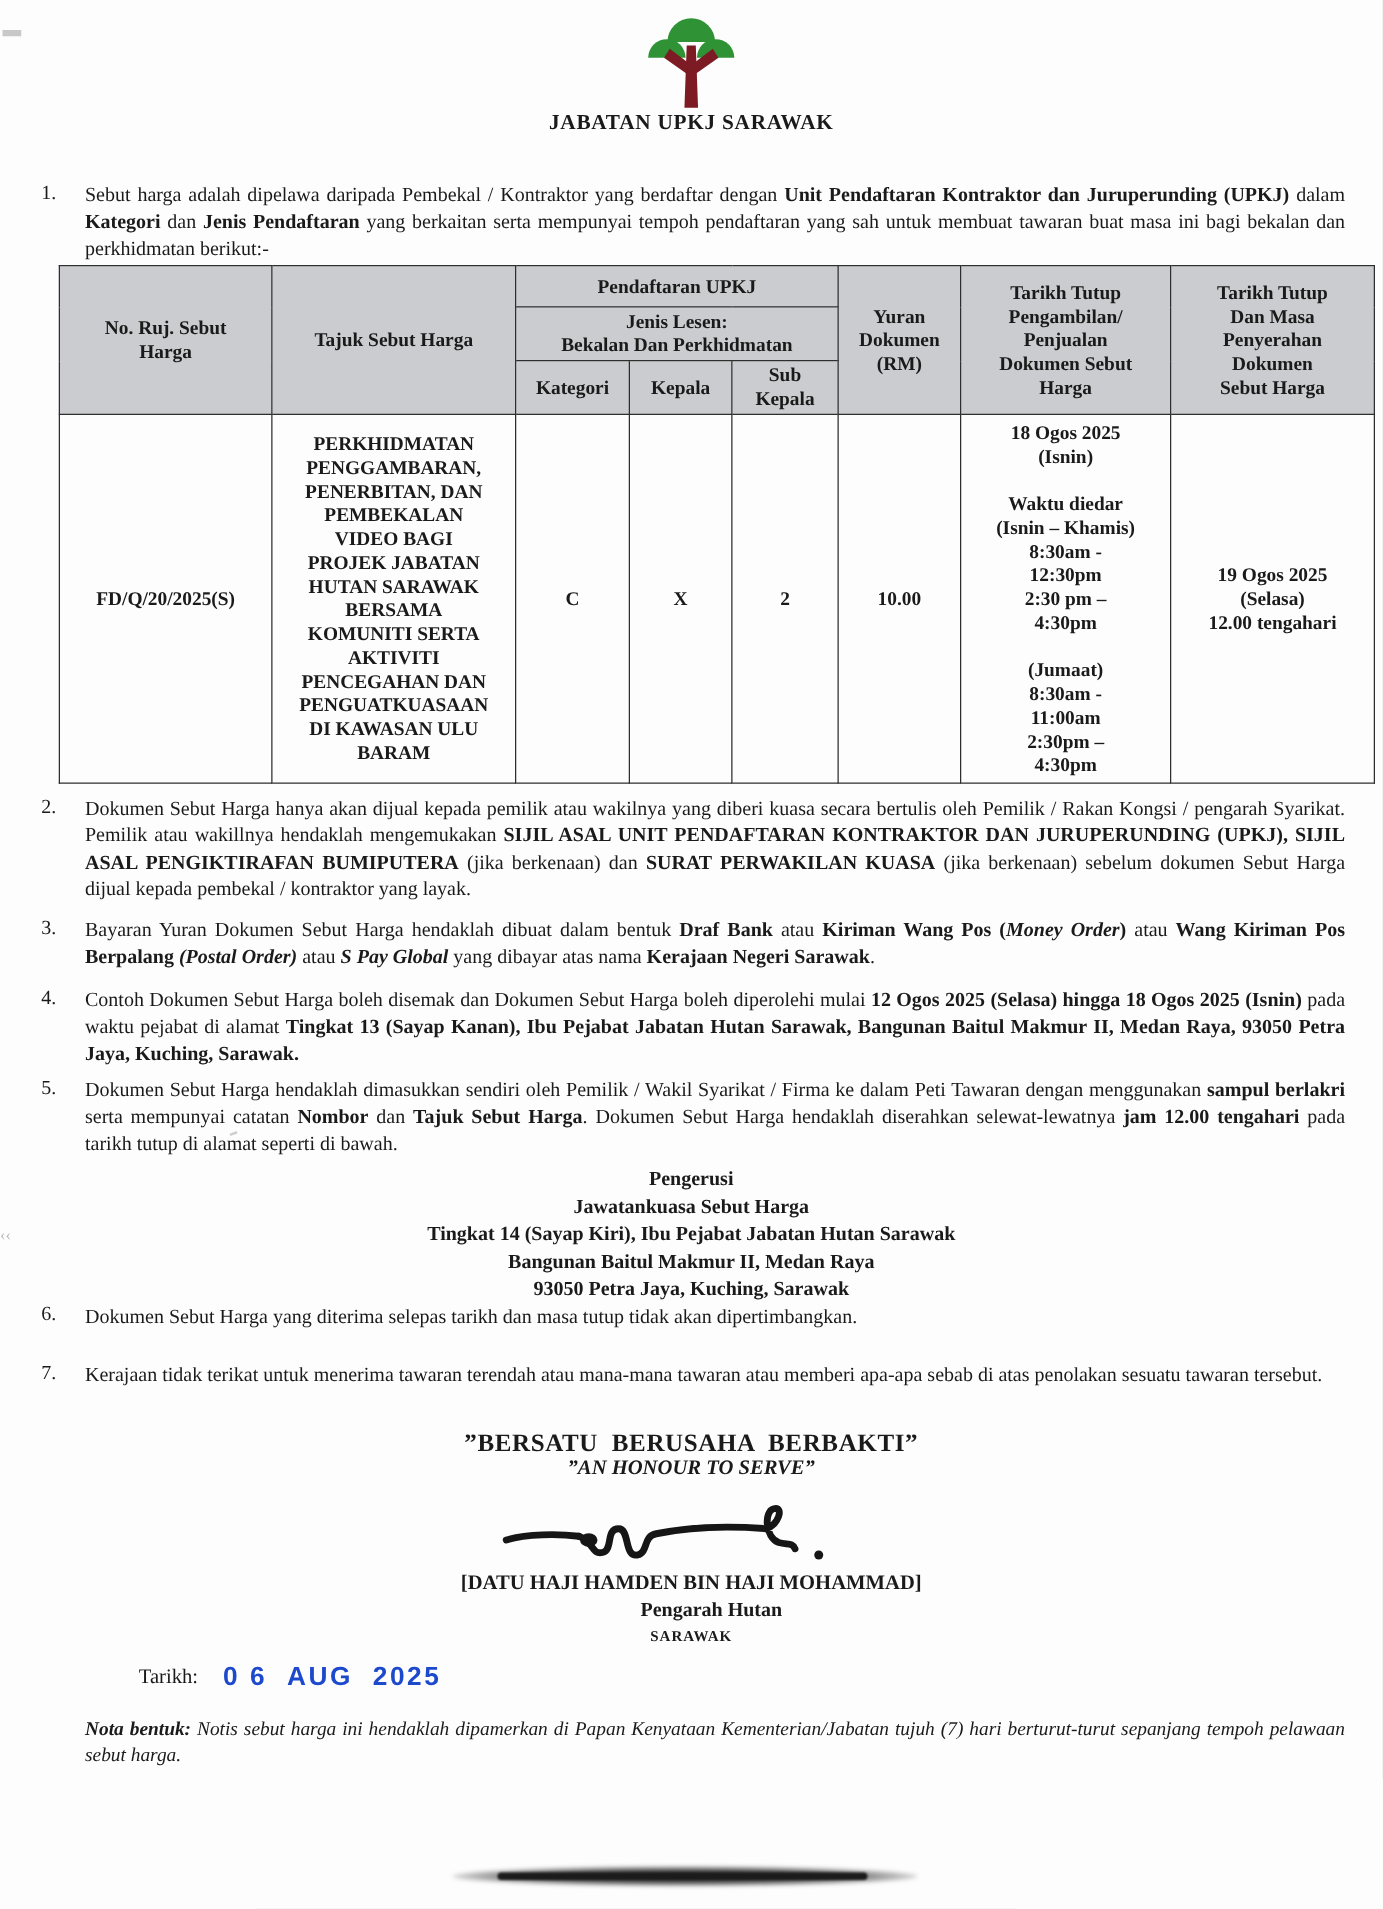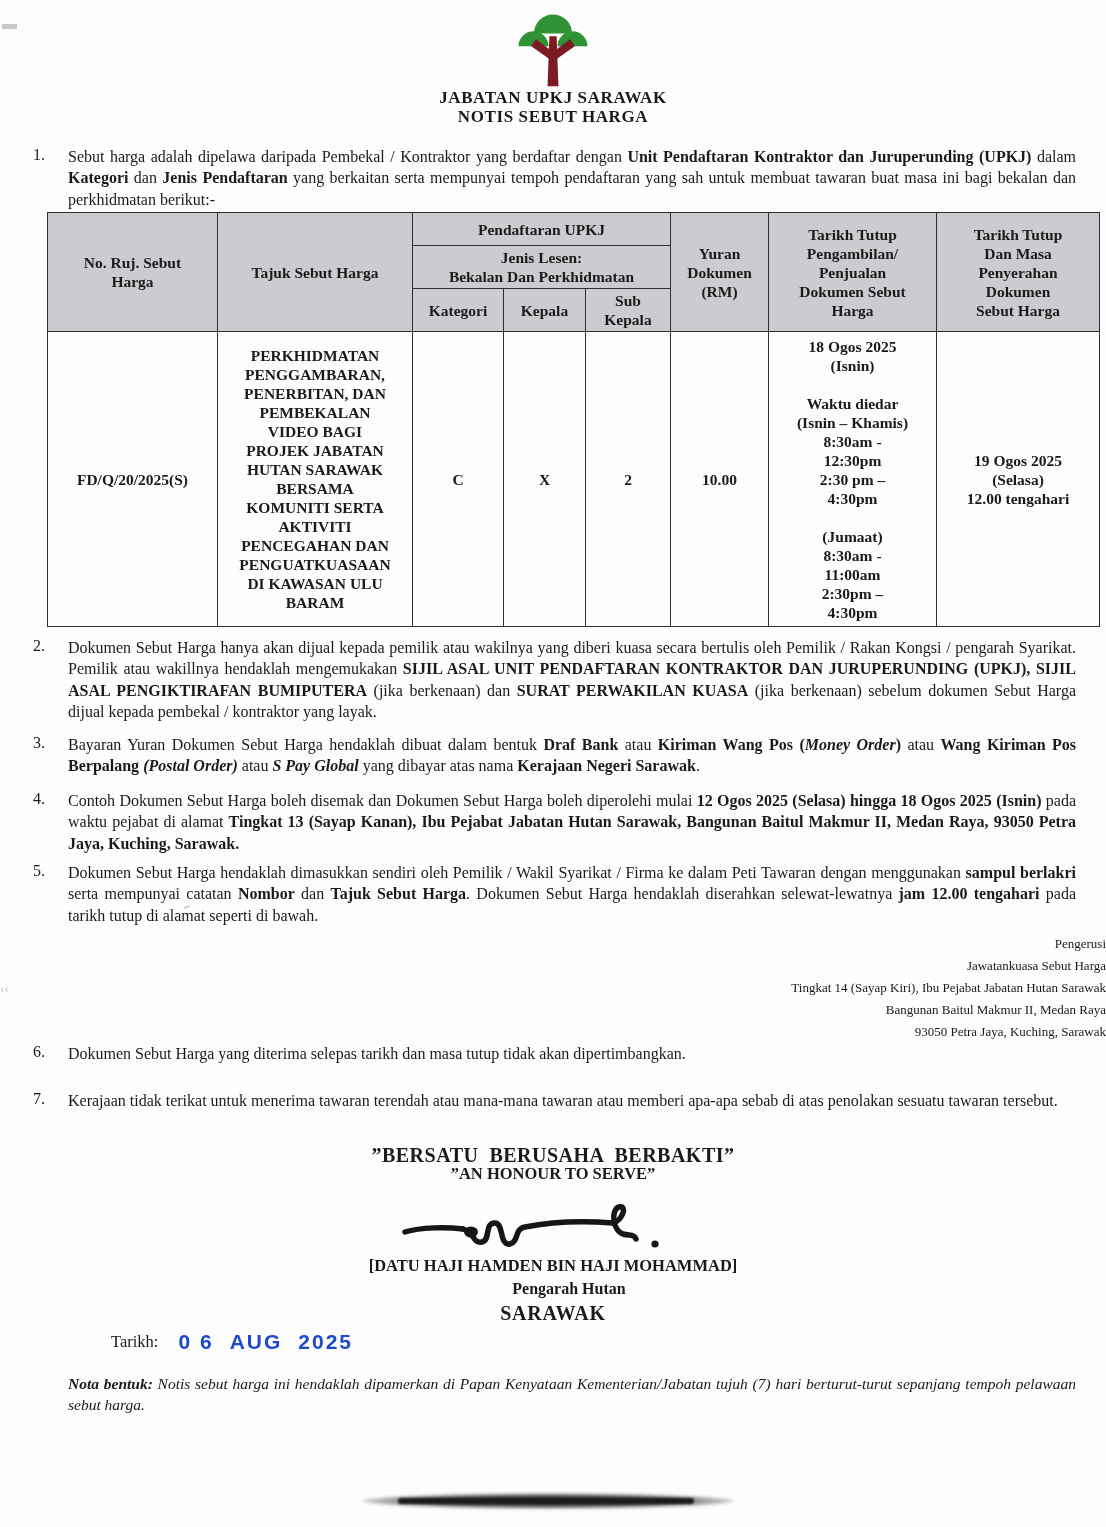--- a/index.html
+++ b/index.html
@@ -29,29 +29,29 @@
     font-size:15.5px; font-weight:bold; line-height:19px;
   }
   .quot-table th{background:var(--table-header-bg,#cacccf);}
   .quot-table .group-top{height:33px;}
   .quot-table .group-mid{height:42px;}
   .quot-table .group-bot{height:43px;}
   .quot-table .body-row td{height:290px;}
   .cell-tajuk{font-size:14.8px;line-height:19px;}
   .cell-dates{font-size:15px;line-height:19px;}
   
-  .address{position:absolute;top:933px;left:0;width:100%;text-align:right;
-    font-weight:normal;font-size:13px;line-height:22px;}
+  .address{position:absolute;top:933px;left:0;width:100%;text-align:center;
+    font-weight:bold;font-size:16px;line-height:22px;}
   .motto{position:absolute;left:0;width:100%;text-align:center;font-weight:bold;white-space:pre;}
   .motto1{top:1144px;font-size:20px;letter-spacing:.5px;}
-  .motto2{top:1164px;font-size:16.5px;}
+  .motto2{top:1164px;font-size:16.5px;font-style:italic;}
   .signature-wrap{position:absolute;top:1202px;left:0;width:100%;text-align:center;}
   .sig-name{position:absolute;top:1256px;left:0;width:100%;text-align:center;font-weight:bold;font-size:16.5px;}
   .sig-title{position:absolute;top:1280px;left:16px;width:100%;text-align:center;font-weight:bold;font-size:16px;}
-  .sig-org{position:absolute;top:1302px;left:0;width:100%;text-align:center;font-weight:bold;font-size:20px;letter-spacing:.8px;}
+  .sig-org{position:absolute;top:1302px;left:0;width:100%;text-align:center;font-weight:bold;font-size:12px;letter-spacing:.8px;}
   
   .tarikh{position:absolute;top:1330px;left:68px;margin-left:43px;}
   .tarikh-label{font-size:16.5px;}
   .stamp{
     display:inline-block;margin-left:20px;vertical-align:-2px;
     color:var(--stamp-blue,#1d49cc);
     font-family:"Liberation Sans",sans-serif;font-weight:bold;font-size:21px;
     letter-spacing:2px;white-space:pre;
   }
   .stamp span{margin-right:16px;}
@@ -78,21 +78,20 @@
   <div class="header">
     <svg class="logo" width="92" height="78" viewBox="0 0 100 86">
       <path d="M12 40 A16.5 16.5 0 0 1 45 40 Z" style="fill:var(--logo-green,#2f9235)"></path>
       <path d="M55 40 A16.5 16.5 0 0 1 88 40 Z" style="fill:var(--logo-green,#2f9235)"></path>
       <path d="M29 26 A21 21 0 0 1 71 26 Z" style="fill:var(--logo-green,#2f9235)"></path>
       <path d="M46 29 L54 29 L56 84 L44 84 Z" style="fill:var(--logo-maroon,#7c1b23)"></path>
       <path d="M46 54 L26 40 L31 32 L47 44 Z" style="fill:var(--logo-maroon,#7c1b23)"></path>
       <path d="M54 54 L74 40 L69 32 L53 44 Z" style="fill:var(--logo-maroon,#7c1b23)"></path>
     </svg>
     <div class="doc-title">JABATAN UPKJ SARAWAK</div>
-    <div class="doc-title">NOTIS SEBUT HARGA</div>
   </div>
 
   <div class="item" style="top:146px">
     <span class="num">1.</span>
     <div class="body"><span class="">Sebut harga adalah dipelawa daripada Pembekal / Kontraktor yang berdaftar dengan </span><span class="b ">Unit Pendaftaran Kontraktor dan Juruperunding (UPKJ)</span><span class=""> dalam </span><span class="b ">Kategori</span><span class=""> dan </span><span class="b ">Jenis Pendaftaran</span><span class=""> yang berkaitan serta mempunyai tempoh pendaftaran yang sah untuk membuat tawaran buat masa ini bagi bekalan dan perkhidmatan berikut:-</span></div>
   </div>
 
   <table class="quot-table">
     <colgroup>
       <col style="width:170px">

